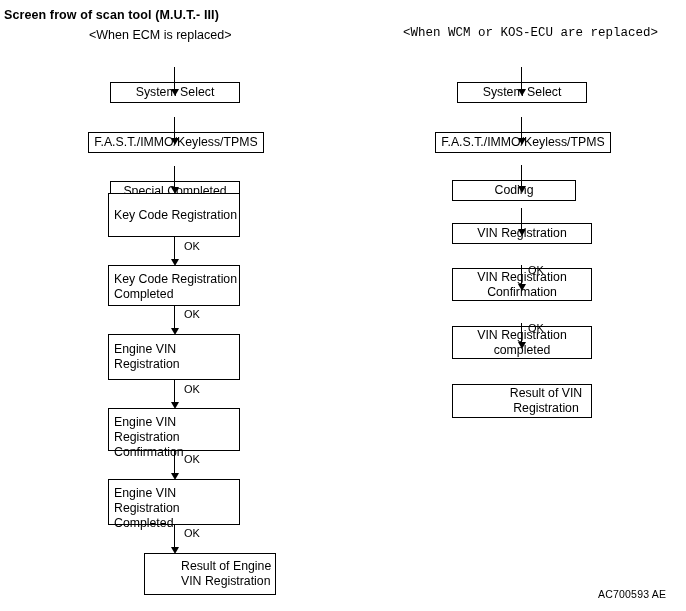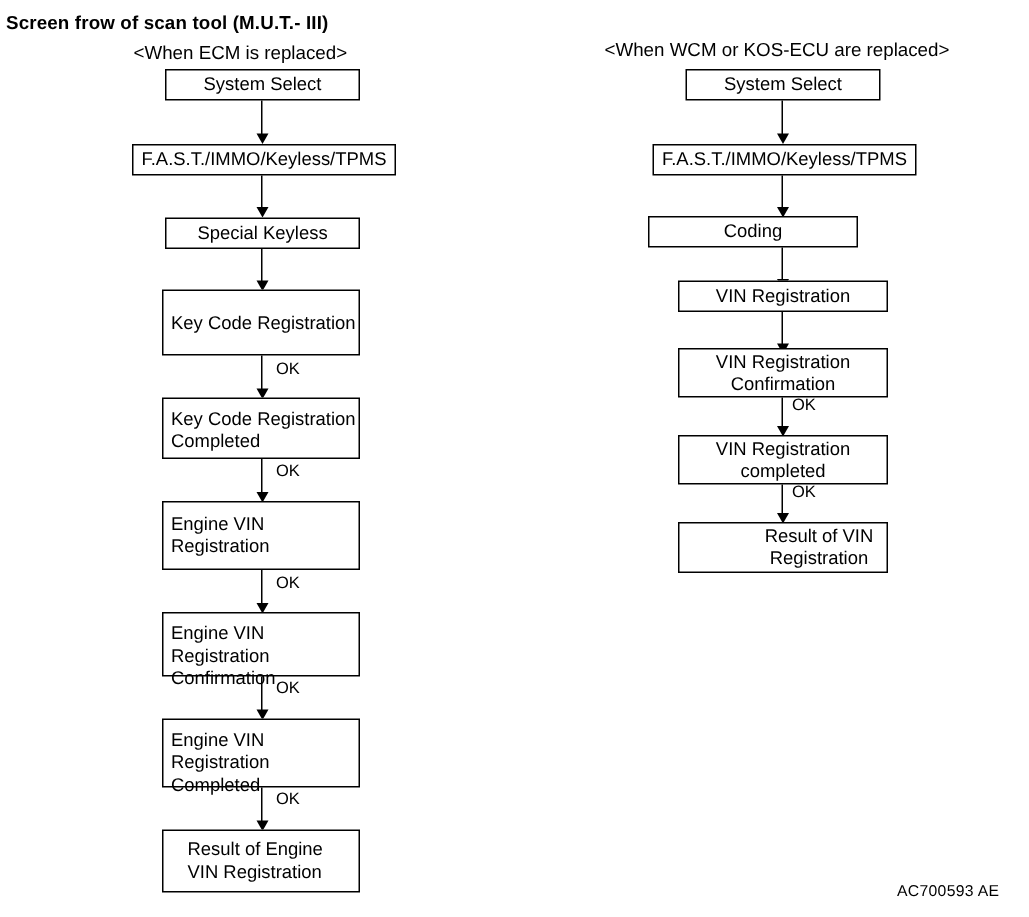--- a/index.html
+++ b/index.html
@@ -43,40 +43,42 @@
   }
   .node .txt {
     display: block;
     white-space: pre-line;
   }
   
   .node.center {
     align-items: center;
     justify-content: center;
     text-align: center;
+    margin-top: 36px;
   }
   
   .node.leftal {
     align-items: center;
     justify-content: flex-start;
     text-align: left;
     padding-left: 5px;
   }
   .node.topleft {
     align-items: flex-start;
     justify-content: flex-start;
     text-align: left;
     padding-left: 5px;
     padding-top: 6px;
   }
   .node.centerleftpad {
     align-items: center;
     justify-content: flex-start;
     text-align: left;
-    padding-left: 16px;
+    padding-left: 36px;
+    margin-left: 36px;
   }
   
   .conn {
     position: absolute;
     width: 1.4px;
     background: #000000;
   }
   
   .arrow {
     position: absolute;
@@ -114,21 +116,21 @@
   <div class="conn" style="left:174px; top:67px; height:24px;"></div>
   <div class="arrow" style="left:170.5px; top:89px;"></div>
 
   <div class="node center" style="left:88px; top:96px; width:176px; height:21px;">
     <span class="txt">F.A.S.T./IMMO/Keyless/TPMS</span>
   </div>
   <div class="conn" style="left:174px; top:117px; height:23px;"></div>
   <div class="arrow" style="left:170.5px; top:138px;"></div>
 
   <div class="node center" style="left:110px; top:145px; width:130px; height:21px;">
-    <span class="txt">Special Keyless</span>
+    <span class="txt">Special Completed</span>
   </div>
   <div class="conn" style="left:174px; top:166px; height:23px;"></div>
   <div class="arrow" style="left:170.5px; top:187px;"></div>
 
   <div class="node leftal" style="left:108px; top:193px; width:132px; height:44px;">
     <span class="txt">Key Code Registration</span>
   </div>
   <div class="conn" style="left:174px; top:237px; height:24px;"></div>
   <div class="arrow" style="left:170.5px; top:259px;"></div>
   <div class="oklabel" style="left:184px; top:240px;">OK</div>
@@ -162,35 +164,35 @@
   </div>
   <div class="conn" style="left:174px; top:525px; height:24px;"></div>
   <div class="arrow" style="left:170.5px; top:547px;"></div>
   <div class="oklabel" style="left:184px; top:527px;">OK</div>
 
   <div class="node centerleftpad" style="left:108px; top:553px; width:132px; height:42px;">
     <span class="txt">Result of Engine
 VIN Registration</span>
   </div>
 
-  <div class="subtitle" style="left:403px; top:26px;">&lt;When WCM or KOS-ECU are replaced&gt;</div>
+  <div class="subtitle" style="left:403px; top:26px;font-family:Liberation Mono, monospace;">&lt;When WCM or KOS-ECU are replaced&gt;</div>
 
   <div class="node center" style="left:457px; top:46px; width:130px; height:21px;">
     <span class="txt">System Select</span>
   </div>
   <div class="conn" style="left:521px; top:67px; height:24px;"></div>
   <div class="arrow" style="left:517.5px; top:89px;"></div>
 
   <div class="node center" style="left:435px; top:96px; width:176px; height:21px;">
     <span class="txt">F.A.S.T./IMMO/Keyless/TPMS</span>
   </div>
   <div class="conn" style="left:521px; top:117px; height:23px;"></div>
   <div class="arrow" style="left:517.5px; top:138px;"></div>
 
-  <div class="node center" style="left:432px; top:144px; width:140px; height:21px;align-items:center;">
+  <div class="node center" style="left:452px; top:144px; width:124px; height:21px;align-items:center;">
     <span class="txt">Coding</span>
   </div>
   <div class="conn" style="left:521px; top:165px; height:23px;"></div>
   <div class="arrow" style="left:517.5px; top:186px;"></div>
 
   <div class="node center" style="left:452px; top:187px; width:140px; height:21px;">
     <span class="txt">VIN Registration</span>
   </div>
   <div class="conn" style="left:521px; top:208px; height:23px;"></div>
   <div class="arrow" style="left:517.5px; top:229px;"></div>

